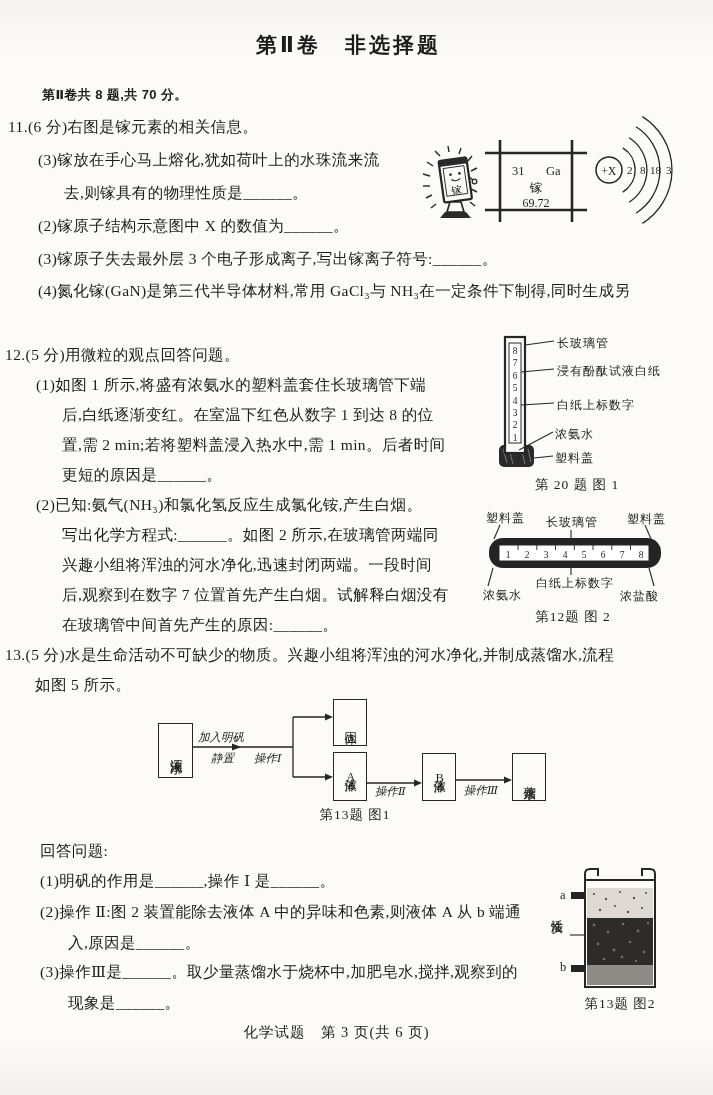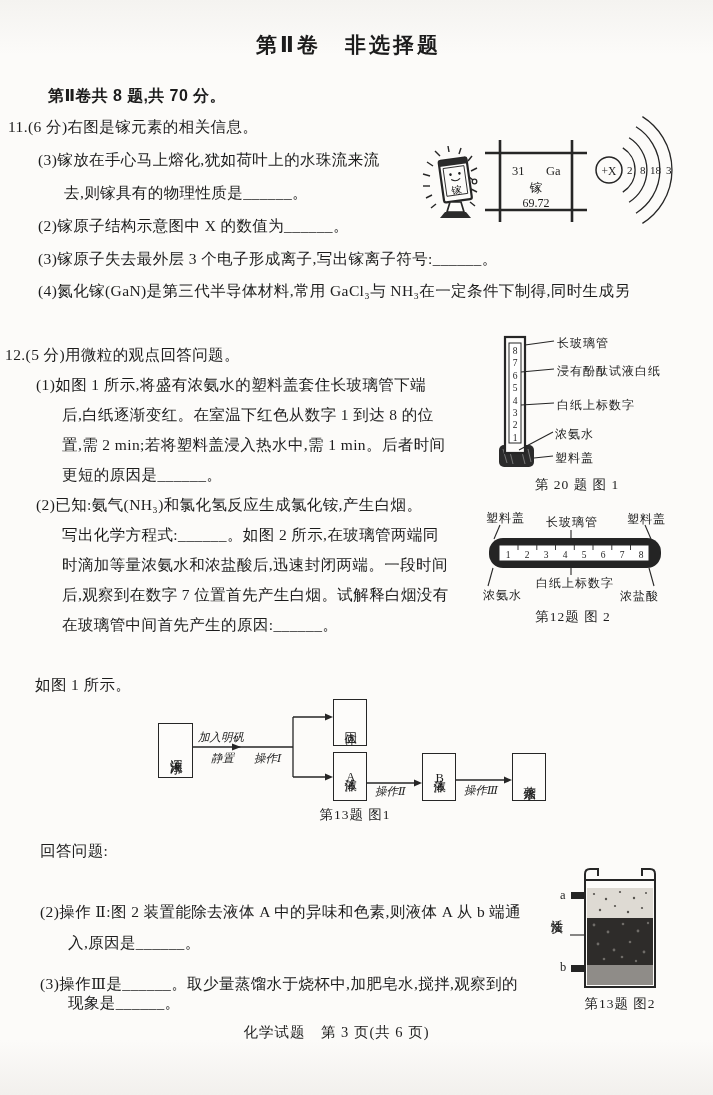--- a/index.html
+++ b/index.html
@@ -27,21 +27,21 @@
   svg { position:absolute; overflow:visible; }
   svg text { fill:#1c1c1c; }
   .stroke { stroke:#262626; fill:none; }
 </style>
 </head>
 <body>
 
 <div class="page">
 
   <div class="title sans">第Ⅱ卷　非选择题</div>
-  <div class="t sans" style="left:48px;top:86px;font-size:16px;">第Ⅱ卷共 8 题,共 70 分。</div>
+  <div class="t sans" style="left:42px;top:86px;font-size:13px;">第Ⅱ卷共 8 题,共 70 分。</div>
 
   <div class="t" style="left:8px;top:117px;">11.(6 分)右图是镓元素的相关信息。</div>
   <div class="t" style="left:38px;top:150px;">(3)镓放在手心马上熔化,犹如荷叶上的水珠流来流</div>
   <div class="t" style="left:64px;top:183px;">去,则镓具有的物理性质是______。</div>
   <div class="t" style="left:38px;top:216px;">(2)镓原子结构示意图中 X 的数值为______。</div>
   <div class="t" style="left:38px;top:249px;">(3)镓原子失去最外层 3 个电子形成离子,写出镓离子符号:______。</div>
   <div class="t" style="left:38px;top:281px;">(4)氮化镓(GaN)是第三代半导体材料,常用 GaCl₃与 NH₃在一定条件下制得,同时生成另</div>
 
   <svg style="left:415px;top:118px;" width="298" height="122" viewBox="0 0 298 122">
     <g class="stroke" stroke-width="1.4">
@@ -101,21 +101,21 @@
     </g>
   </svg>
 
   <div class="t" style="left:5px;top:345px;">12.(5 分)用微粒的观点回答问题。</div>
   <div class="t" style="left:36px;top:375px;">(1)如图 1 所示,将盛有浓氨水的塑料盖套住长玻璃管下端</div>
   <div class="t" style="left:62px;top:405px;">后,白纸逐渐变红。在室温下红色从数字 1 到达 8 的位</div>
   <div class="t" style="left:62px;top:435px;">置,需 2 min;若将塑料盖浸入热水中,需 1 min。后者时间</div>
   <div class="t" style="left:62px;top:465px;">更短的原因是______。</div>
   <div class="t" style="left:36px;top:495px;">(2)已知:氨气(NH₃)和氯化氢反应生成氯化铵,产生白烟。</div>
   <div class="t" style="left:62px;top:525px;">写出化学方程式:______。如图 2 所示,在玻璃管两端同</div>
-  <div class="t" style="left:62px;top:555px;">时滴加等量浓氨水和浓盐酸后,迅速封闭两端。一段时间</div>
+  <div class="t" style="left:62px;top:555px;">兴趣小组将浑浊的河水净化,迅速封闭两端。一段时间</div>
   <div class="t" style="left:62px;top:585px;">后,观察到在数字 7 位置首先产生白烟。试解释白烟没有</div>
   <div class="t" style="left:62px;top:615px;">在玻璃管中间首先产生的原因:______。</div>
 
   <svg style="left:495px;top:333px;" width="70" height="145" viewBox="0 0 70 145">
     <g>
       <rect x="4" y="112" width="35" height="22" rx="5" fill="#2b2b2b"></rect>
       <path d="M8 116 L12 130 M14 115 L18 131 M26 115 L30 131 M33 116 L36 129" stroke="#777" stroke-width="1" fill="none"></path>
     </g>
     <g>
       <rect x="10" y="4" width="20" height="116" fill="#fdfcfa" stroke="#262626" stroke-width="2.2"></rect>
@@ -178,21 +178,22 @@
     </g>
   </svg>
   <div class="lbl" style="left:486px;top:510px;">塑料盖</div>
   <div class="lbl" style="left:546px;top:514px;">长玻璃管</div>
   <div class="lbl" style="left:627px;top:511px;">塑料盖</div>
   <div class="lbl" style="left:483px;top:587px;">浓氨水</div>
   <div class="lbl" style="left:536px;top:575px;">白纸上标数字</div>
   <div class="lbl" style="left:620px;top:588px;">浓盐酸</div>
   <div class="cap" style="left:503px;top:608px;width:140px;">第12题 图 2</div>
 
-  <div class="t" style="left:35px;top:675px;">如图 1 所示。</div>
+  <div class="t" style="left:5px;top:645px;">13.(5 分)水是生命活动不可缺少的物质。兴趣小组将浑浊的河水净化,并制成蒸馏水,流程</div>
+  <div class="t" style="left:35px;top:675px;">如图 5 所示。</div>
 
   <svg style="left:140px;top:692px;" width="420" height="118" viewBox="0 0 420 118">
     <g class="stroke" stroke-width="1.3">
       <line x1="53" y1="55" x2="153" y2="55"></line>
       <line x1="153" y1="25" x2="153" y2="85"></line>
       <line x1="153" y1="25" x2="186" y2="25"></line>
       <line x1="153" y1="85" x2="186" y2="85"></line>
       <line x1="227" y1="91" x2="275" y2="91"></line>
       <line x1="315" y1="88" x2="365" y2="88"></line>
     </g>
@@ -210,23 +211,24 @@
   <div class="flabel" style="left:254px;top:751px;">操作Ⅰ</div>
   <div class="fbox" style="left:333px;top:699px;width:34px;height:47px;">固体</div>
   <div class="fbox" style="left:333px;top:752px;width:34px;height:49px;">液体A</div>
   <div class="flabel" style="left:375px;top:784px;">操作Ⅱ</div>
   <div class="fbox" style="left:422px;top:753px;width:34px;height:48px;">液体B</div>
   <div class="flabel" style="left:464px;top:783px;">操作Ⅲ</div>
   <div class="fbox" style="left:512px;top:753px;width:34px;height:48px;">蒸馏水</div>
   <div class="cap" style="left:295px;top:806px;width:120px;">第13题 图1</div>
 
   <div class="t" style="left:40px;top:841px;font-family:Liberation Serif, serif;">回答问题:</div>
+  <div class="t" style="left:40px;top:871px;">(1)明矾的作用是______,操作 Ⅰ 是______。</div>
   <div class="t" style="left:40px;top:902px;">(2)操作 Ⅱ:图 2 装置能除去液体 A 中的异味和色素,则液体 A 从 b 端通</div>
   <div class="t" style="left:68px;top:933px;">入,原因是______。</div>
-  <div class="t" style="left:40px;top:962px;margin-top:12px;">(3)操作Ⅲ是______。取少量蒸馏水于烧杯中,加肥皂水,搅拌,观察到的</div>
+  <div class="t" style="left:40px;top:962px;">(3)操作Ⅲ是______。取少量蒸馏水于烧杯中,加肥皂水,搅拌,观察到的</div>
   <div class="t" style="left:68px;top:993px;">现象是______。</div>
 
   <svg style="left:548px;top:862px;" width="132" height="132" viewBox="0 0 132 132">
     <g>
       <rect x="37" y="18" width="70" height="107" fill="#fdfcfa" stroke="#262626" stroke-width="2"></rect>
       <path d="M37 22 L37 12 Q37 7 42 7 L50 7 L50 14" class="stroke" stroke-width="2"></path>
       <path d="M107 22 L107 12 Q107 7 102 7 L94 7 L94 14" class="stroke" stroke-width="2"></path>
     </g>
     <g>
       <rect x="39" y="26" width="66" height="30" fill="#dedad3"></rect>

